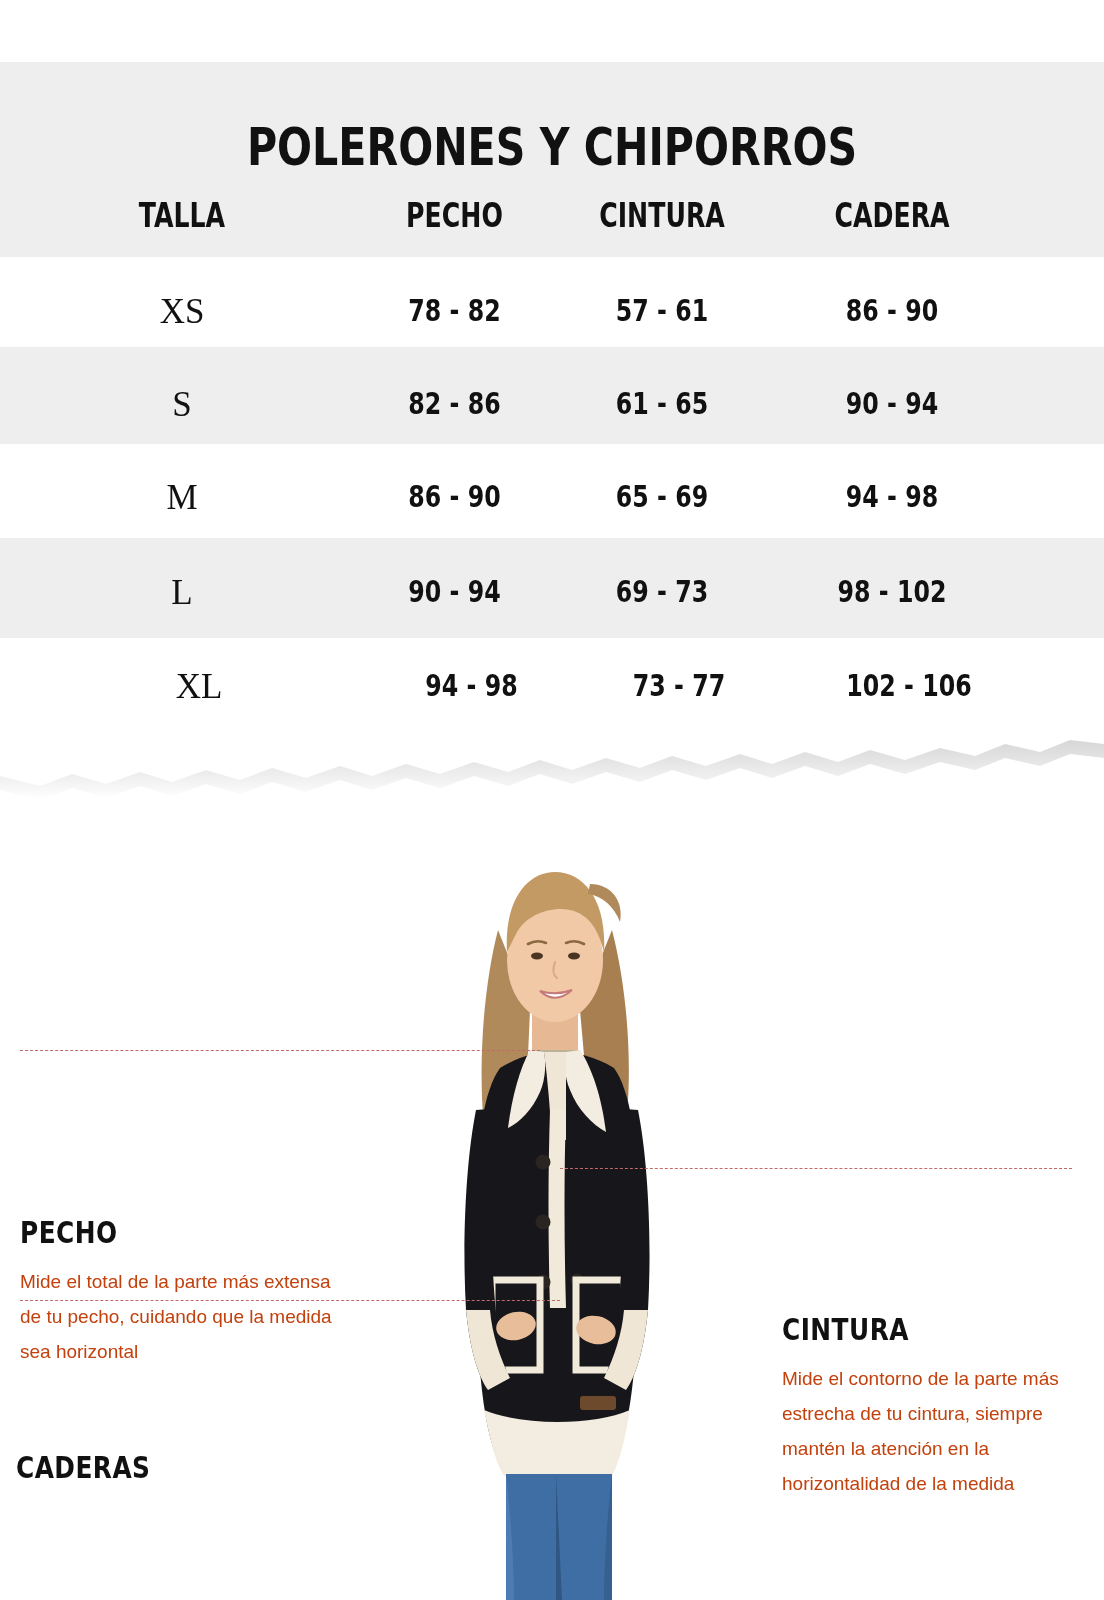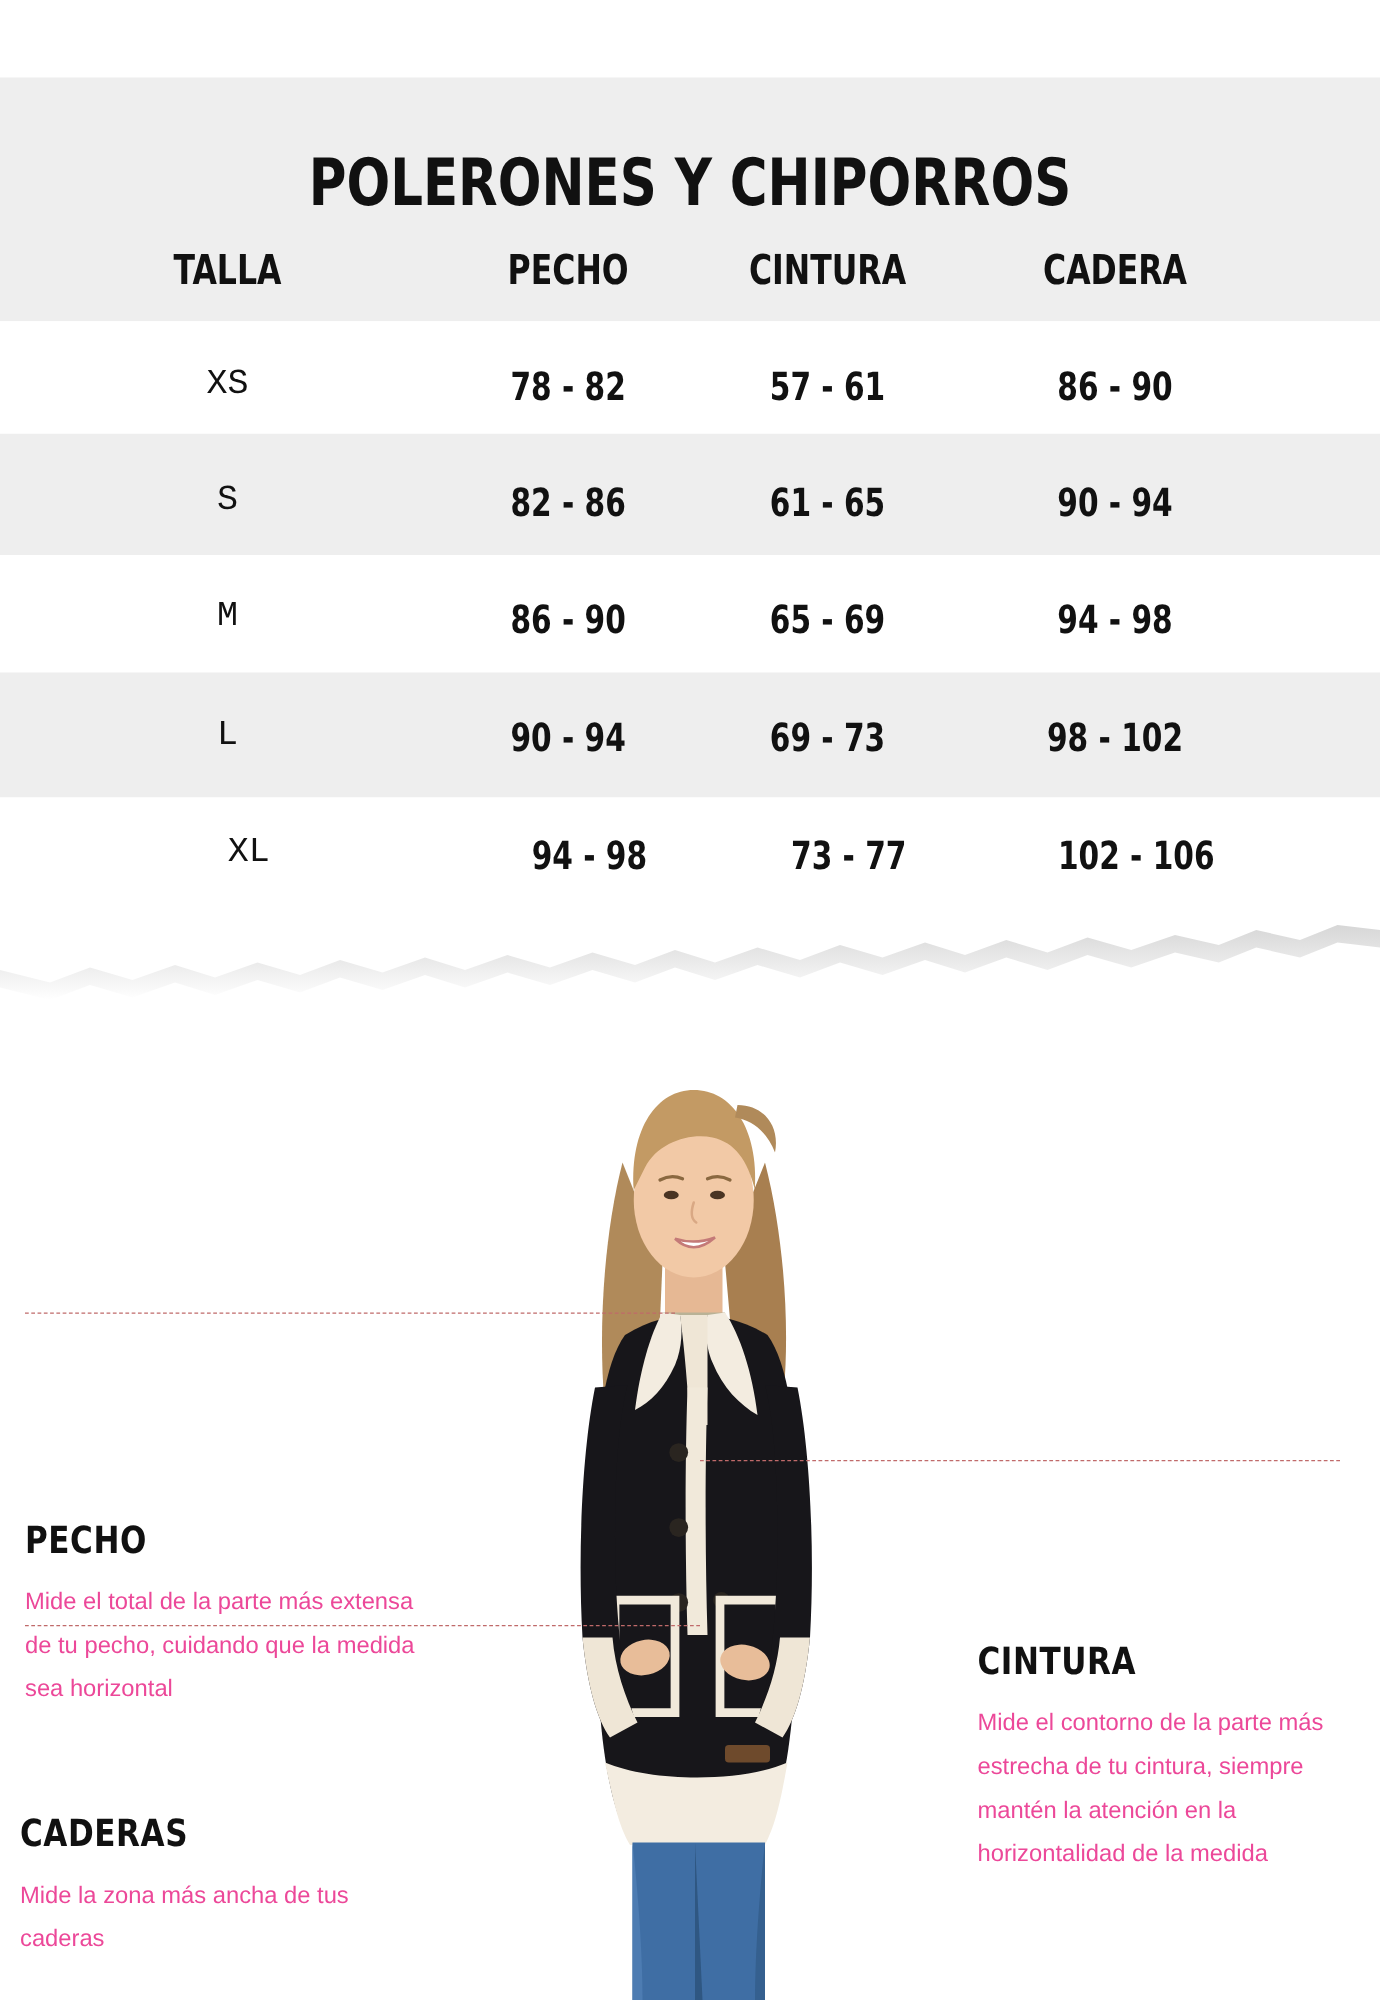--- a/index.html
+++ b/index.html
@@ -62,21 +62,21 @@
     color: #111111;
     transform: scaleX(0.85);
   }
   .c-talla  { width: 340px; }
   .c-pecho  { width: 205px; }
   .c-cintura{ width: 210px; }
   .c-cadera { width: 250px; }
 
   .head-row .cell { font-size: 33px; }
   .data-row .cell { font-size: 31px; }
-  .data-row .c-talla { font-weight: normal; font-family: Liberation Mono, monospace; transform: none; font-size: 28px; }
+  .data-row .c-talla { font-weight: normal; font-family: Liberation Serif, serif; transform: none; font-size: 35px; }
 
   
   .torn {
     position: absolute;
     top: 700px;
     left: 0;
     width: 1104px;
     height: 130px;
     overflow: hidden;
   }
@@ -109,21 +109,21 @@
     letter-spacing: 0.5px;
     color: #111111;
     transform: scaleX(0.92);
     transform-origin: left center;
   }
   .note p {
     margin: 14px 0 0 0;
     font-family: "Liberation Sans", sans-serif;
     font-size: 19px;
     line-height: 1.85;
-    color: #ec4899;
+    color: #c2410c;
     font-weight: 300;
   }
   .leader {
     position: absolute;
     height: 1px;
     border-top: 1px dashed #c06a6a;
   }
 
   .note-pecho   { left: 20px;  top: 1215px; width: 330px; }
   .note-caderas { left: 16px;  top: 1450px; width: 300px; }
@@ -288,19 +288,18 @@
   <div class="leader" style="left:560px; top:368px; width:512px;"></div>
 </section>
 
 <div class="note note-pecho">
   <h3>PECHO</h3>
   <p>Mide el total de la parte más extensa de tu pecho, cuidando que la medida sea horizontal</p>
 </div>
 
 <div class="note note-caderas">
   <h3>CADERAS</h3>
-  <p>Mide la zona más ancha de tus caderas</p>
 </div>
 
 <div class="note note-cintura">
   <h3>CINTURA</h3>
   <p>Mide el contorno de la parte más estrecha de tu cintura, siempre mantén la atención en  la horizontalidad de la medida</p>
 </div>
 
 </body></html>

